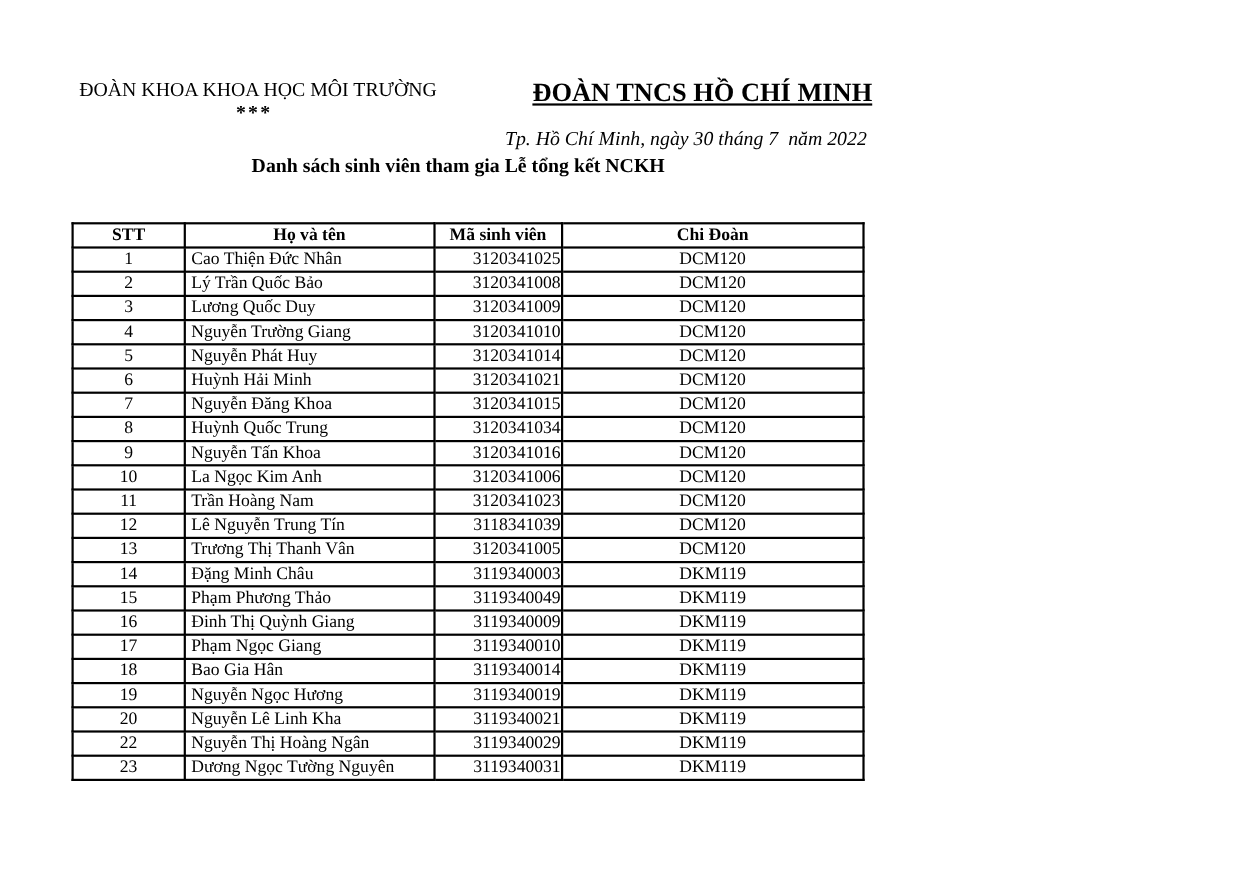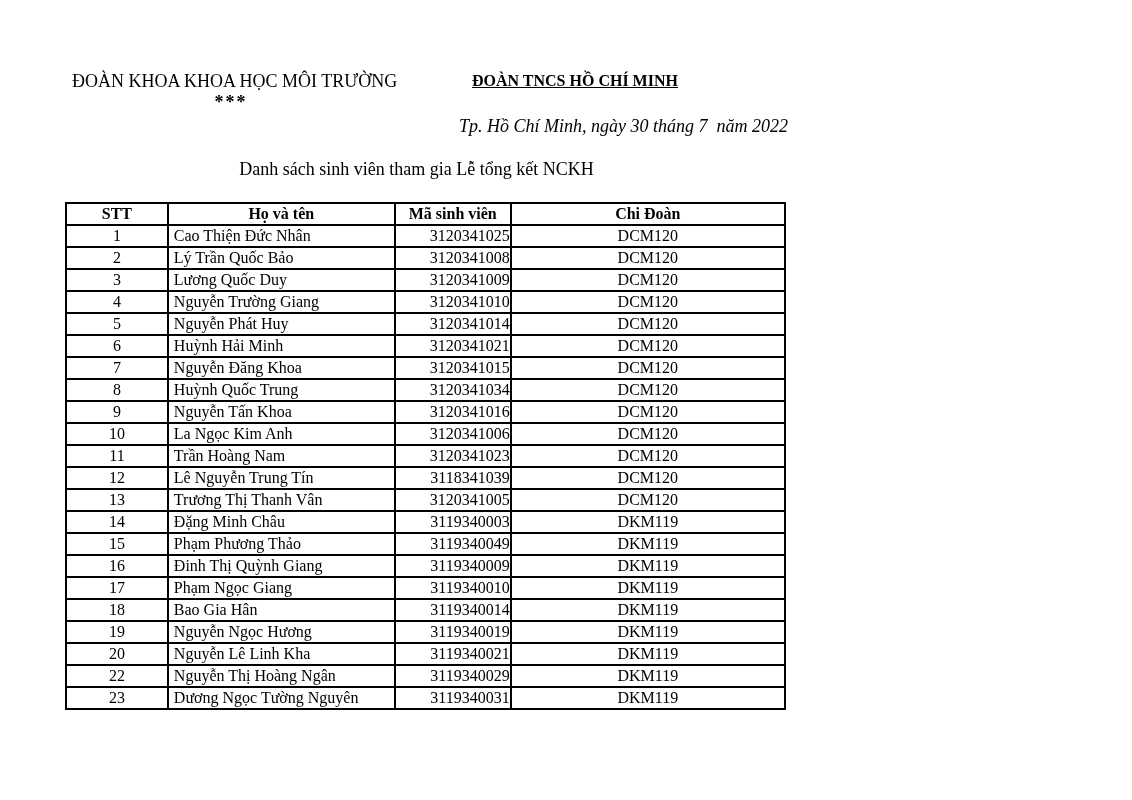--- a/index.html
+++ b/index.html
@@ -28,45 +28,44 @@
   .left-org-name {
     white-space: nowrap;
   }
   .left-org-stars {
     font-weight: bold;
     letter-spacing: 2px;
     line-height: 20px;
   }
   .right-org-name {
     position: absolute;
-    left: 472px;
+    left: 484px;
     top: 72px;
-    font-size: 16px;
+    font-size: 24px;
     font-weight: bold;
     text-decoration: underline;
     white-space: nowrap;
   }
   .date-line {
     position: absolute;
     left: 459px;
     top: 116px;
     font-size: 18px;
     font-style: italic;
     white-space: pre;
   }
   .doc-title {
     position: absolute;
     left: 56px;
     top: 140px;
     width: 721px;
     text-align: center;
     font-size: 18px;
-    font-weight: normal;
-    white-space: nowrap;
-    margin-top: 19px;
+    font-weight: bold;
+    white-space: nowrap;
   }
   table.student-table {
     position: absolute;
     left: 65px;
     top: 202px;
     width: 721px;
     border-collapse: collapse;
     table-layout: fixed;
   }
   .student-table th,

